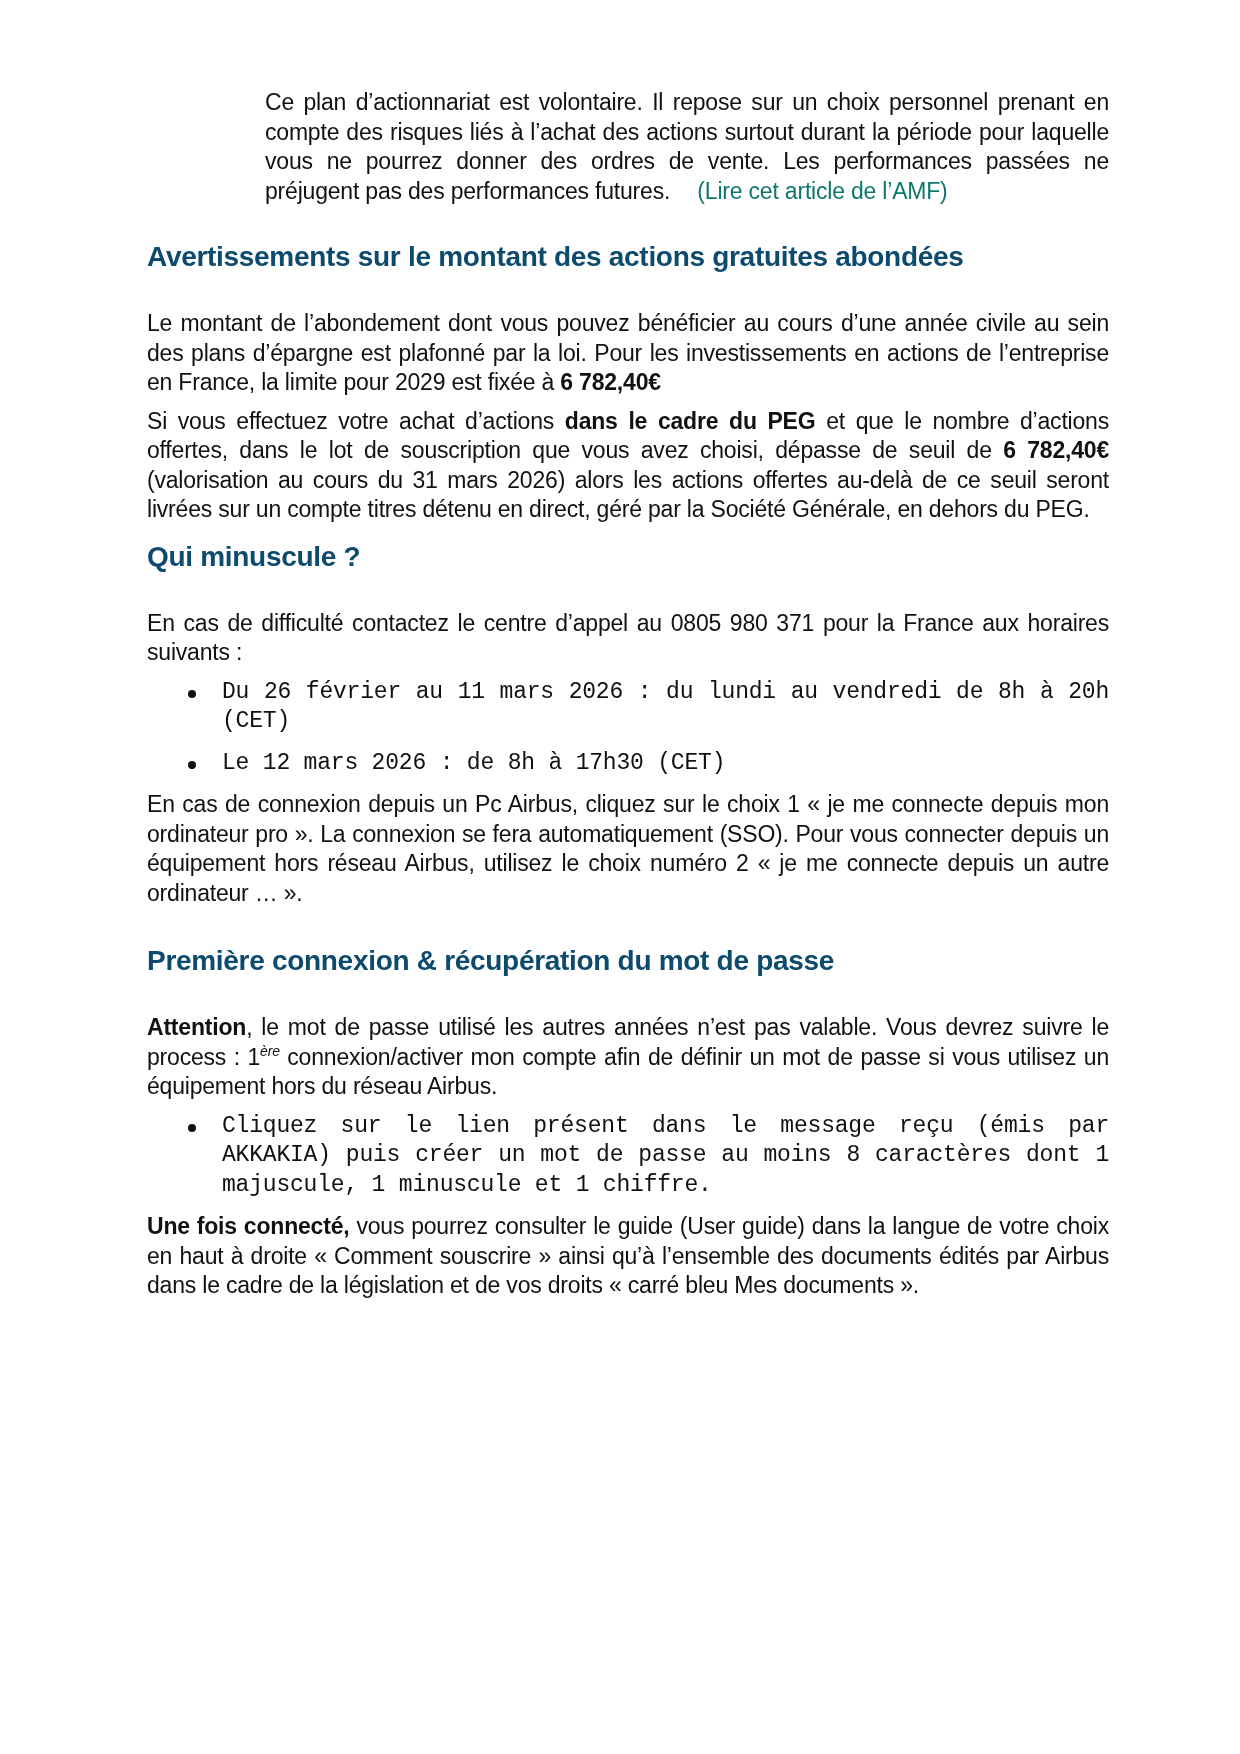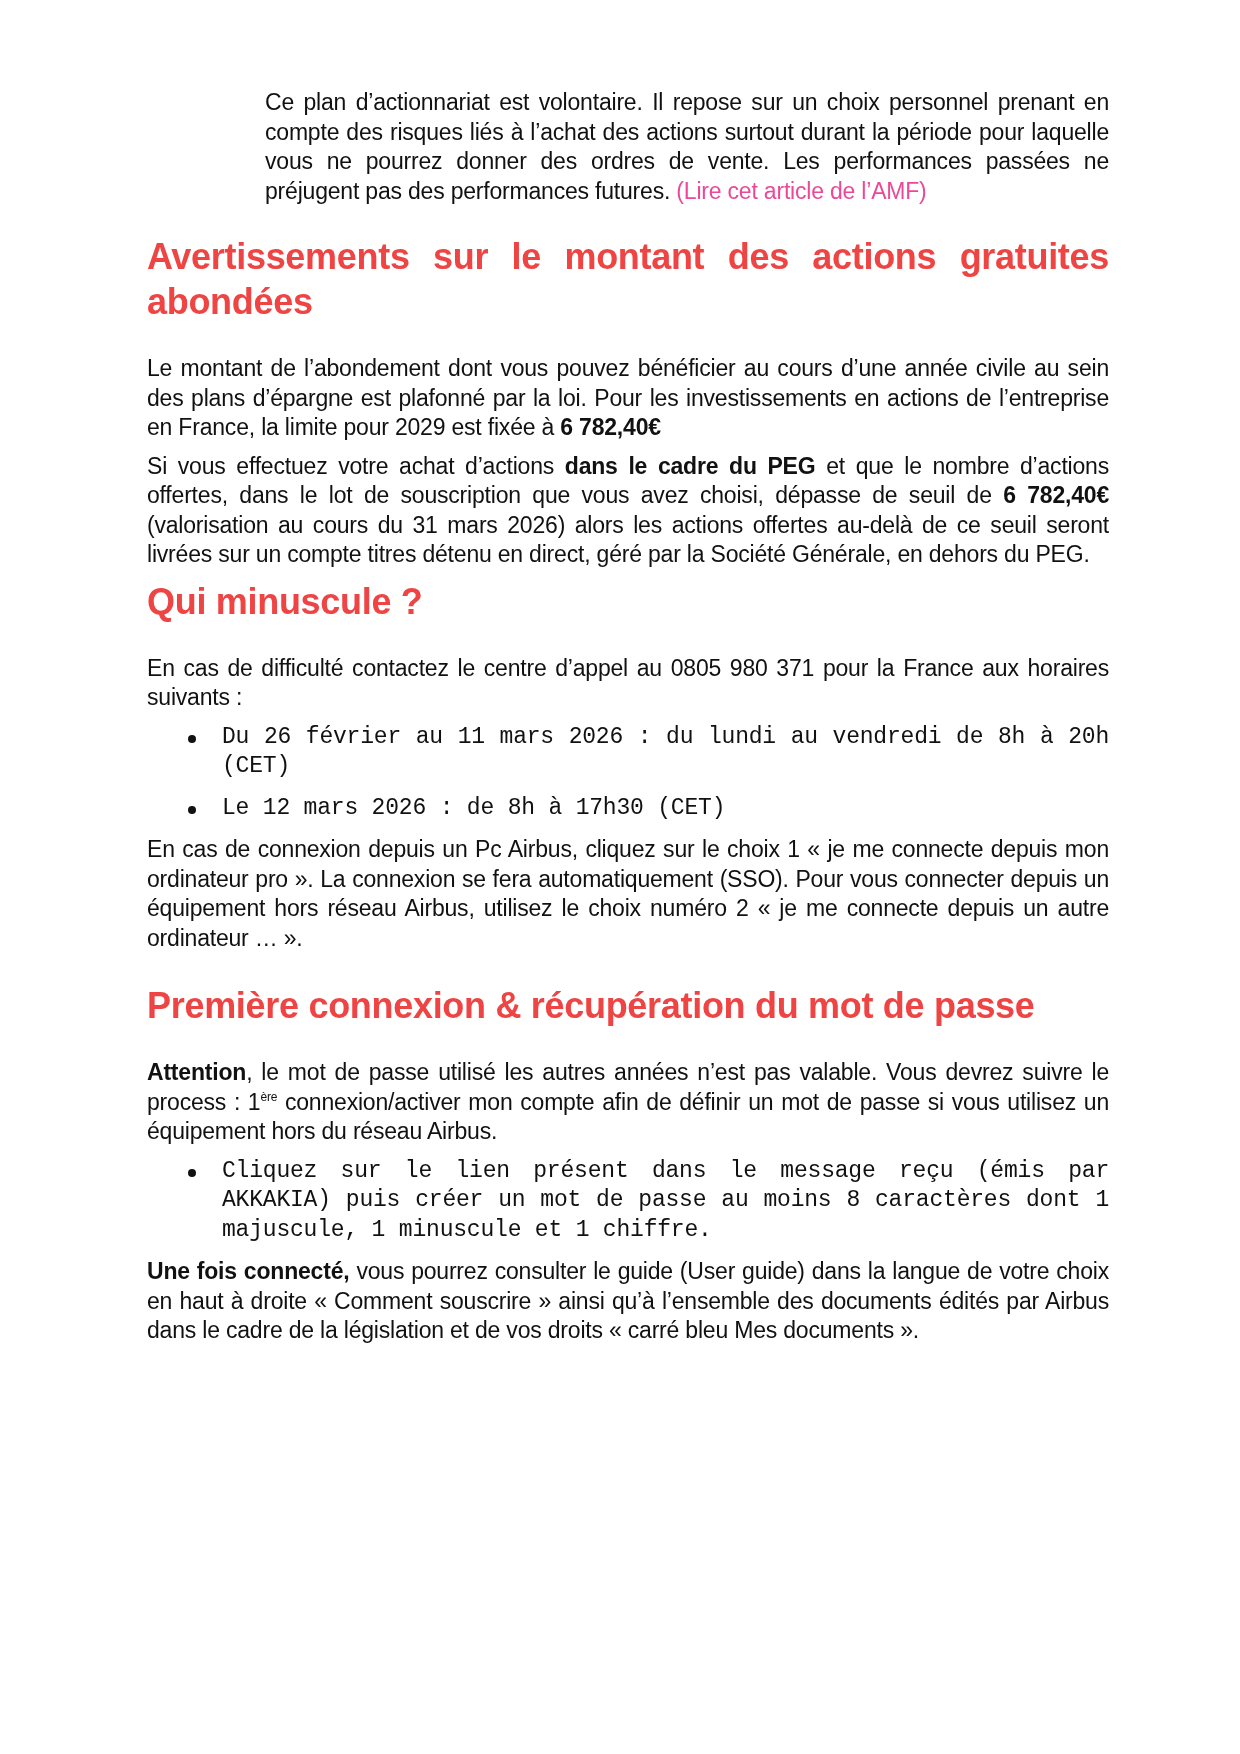--- a/index.html
+++ b/index.html
@@ -21,24 +21,24 @@
     font-size: 23px;
     line-height: 29.5px;
     text-align: justify;
     margin: 0;
     letter-spacing: -0.2px;
   }
   .intro {
     margin-left: 118px;
     margin-bottom: 28px;
   }
-  .red-link { color: #ec4899; text-decoration: none; }
+  .red-link { color: #0f766e; text-decoration: none; margin-left: 21px; }
   h2 {
-    color: #ef4444;
-    font-size: 36px;
+    color: #0c4a6e;
+    font-size: 28px;
     line-height: 45px;
     font-weight: bold;
     margin: 0 0 30px 0;
     text-align: justify;
     letter-spacing: -0.3px;
   }
   .para { margin-bottom: 9px; }
   ul {
     margin: 10px 0 10px 0;
     padding-left: 75px;
@@ -53,21 +53,21 @@
     content: "";
     position: absolute;
     left: -34px;
     top: 12px;
     width: 8px;
     height: 8px;
     background: #111;
     border-radius: 50%;
   }
   b { font-weight: bold; margin-top: 20px; }
-  sup { font-size: 12px; line-height: 0; vertical-align: 9px; }
+  sup { font-size: 14px; line-height: 0; vertical-align: 9px; font-style: italic; }
 </style>
 </head>
 <body>
 
 <div class="page">
 
   <p class="intro"><span>Ce plan d’actionnariat est volontaire. Il repose sur un choix personnel prenant en compte des risques liés à l’achat des actions surtout durant la période pour laquelle vous ne pourrez donner des ordres de vente. Les performances passées ne préjugent pas des performances futures. </span><a class="red-link">(Lire cet article de l’AMF)</a></p>
 
   <h2>Avertissements sur le montant des actions gratuites abondées</h2>
 

